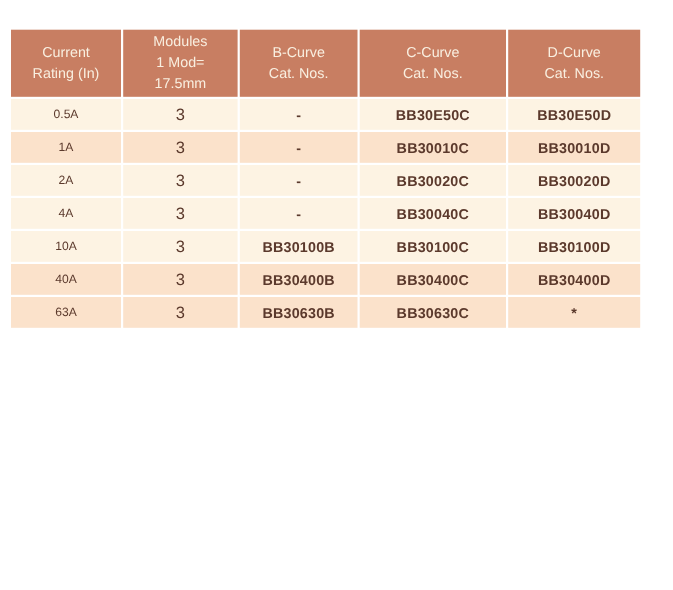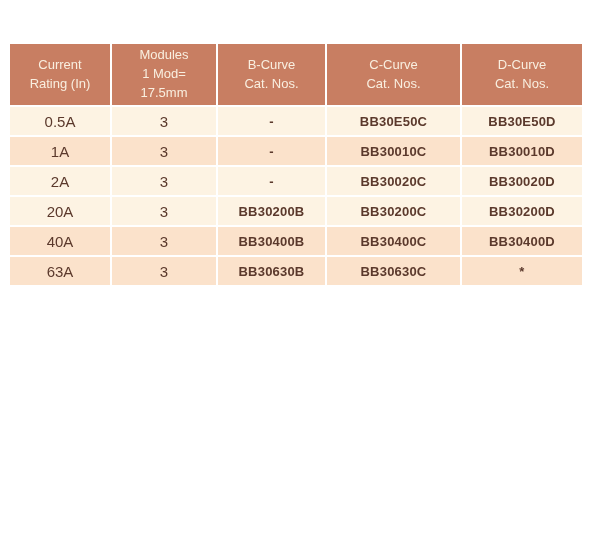--- a/index.html
+++ b/index.html
@@ -19,21 +19,21 @@
     width: 612px;
     height: 536px;
     position: relative;
     background: var(--page-bg);
     font-family: "Liberation Sans", sans-serif;
     overflow: hidden;
   }
   table.catalog {
     position: absolute;
     left: 8px;
-    top: 42px;
+    top: 25px;
     border-collapse: separate;
     border-spacing: 2px;
     table-layout: fixed;
   }
   th {
     background: var(--header-bg);
     color: var(--header-text);
     font-size: 13px;
     font-weight: 400;
     line-height: 1.45;
@@ -48,21 +48,21 @@
     vertical-align: middle;
     height: 28px;
     font-size: 13px;
     color: var(--cell-text);
     padding: 0 2px;
   }
   tr.cream td { background: var(--row-cream); }
   tr.peach td { background: var(--row-peach); }
   td.catno { font-weight: 700; letter-spacing: 0.2px; }
   td.modules { font-size: 15px; }
-  td.rating { font-size: 15px; }
+  td.rating { font-size: 11px; }
 </style>
 </head>
 <body>
 
 <table class="catalog">
   <colgroup>
     <col style="width:100px">
     <col style="width:104px">
     <col style="width:107px">
     <col style="width:133px">
@@ -99,25 +99,32 @@
         <td class="catno">BB30010D</td>
       </tr>
       <tr class="cream">
         <td class="rating">2A</td>
         <td class="modules">3</td>
         <td class="catno">-</td>
         <td class="catno">BB30020C</td>
         <td class="catno">BB30020D</td>
       </tr>
       <tr class="cream">
-        <td class="rating">20A</td>
+        <td class="rating">4A</td>
         <td class="modules">3</td>
-        <td class="catno">BB30200B</td>
-        <td class="catno">BB30200C</td>
-        <td class="catno">BB30200D</td>
+        <td class="catno">-</td>
+        <td class="catno">BB30040C</td>
+        <td class="catno">BB30040D</td>
+      </tr>
+      <tr class="cream">
+        <td class="rating">10A</td>
+        <td class="modules">3</td>
+        <td class="catno">BB30100B</td>
+        <td class="catno">BB30100C</td>
+        <td class="catno">BB30100D</td>
       </tr>
       <tr class="peach">
         <td class="rating">40A</td>
         <td class="modules">3</td>
         <td class="catno">BB30400B</td>
         <td class="catno">BB30400C</td>
         <td class="catno">BB30400D</td>
       </tr>
       <tr class="peach">
         <td class="rating">63A</td>

